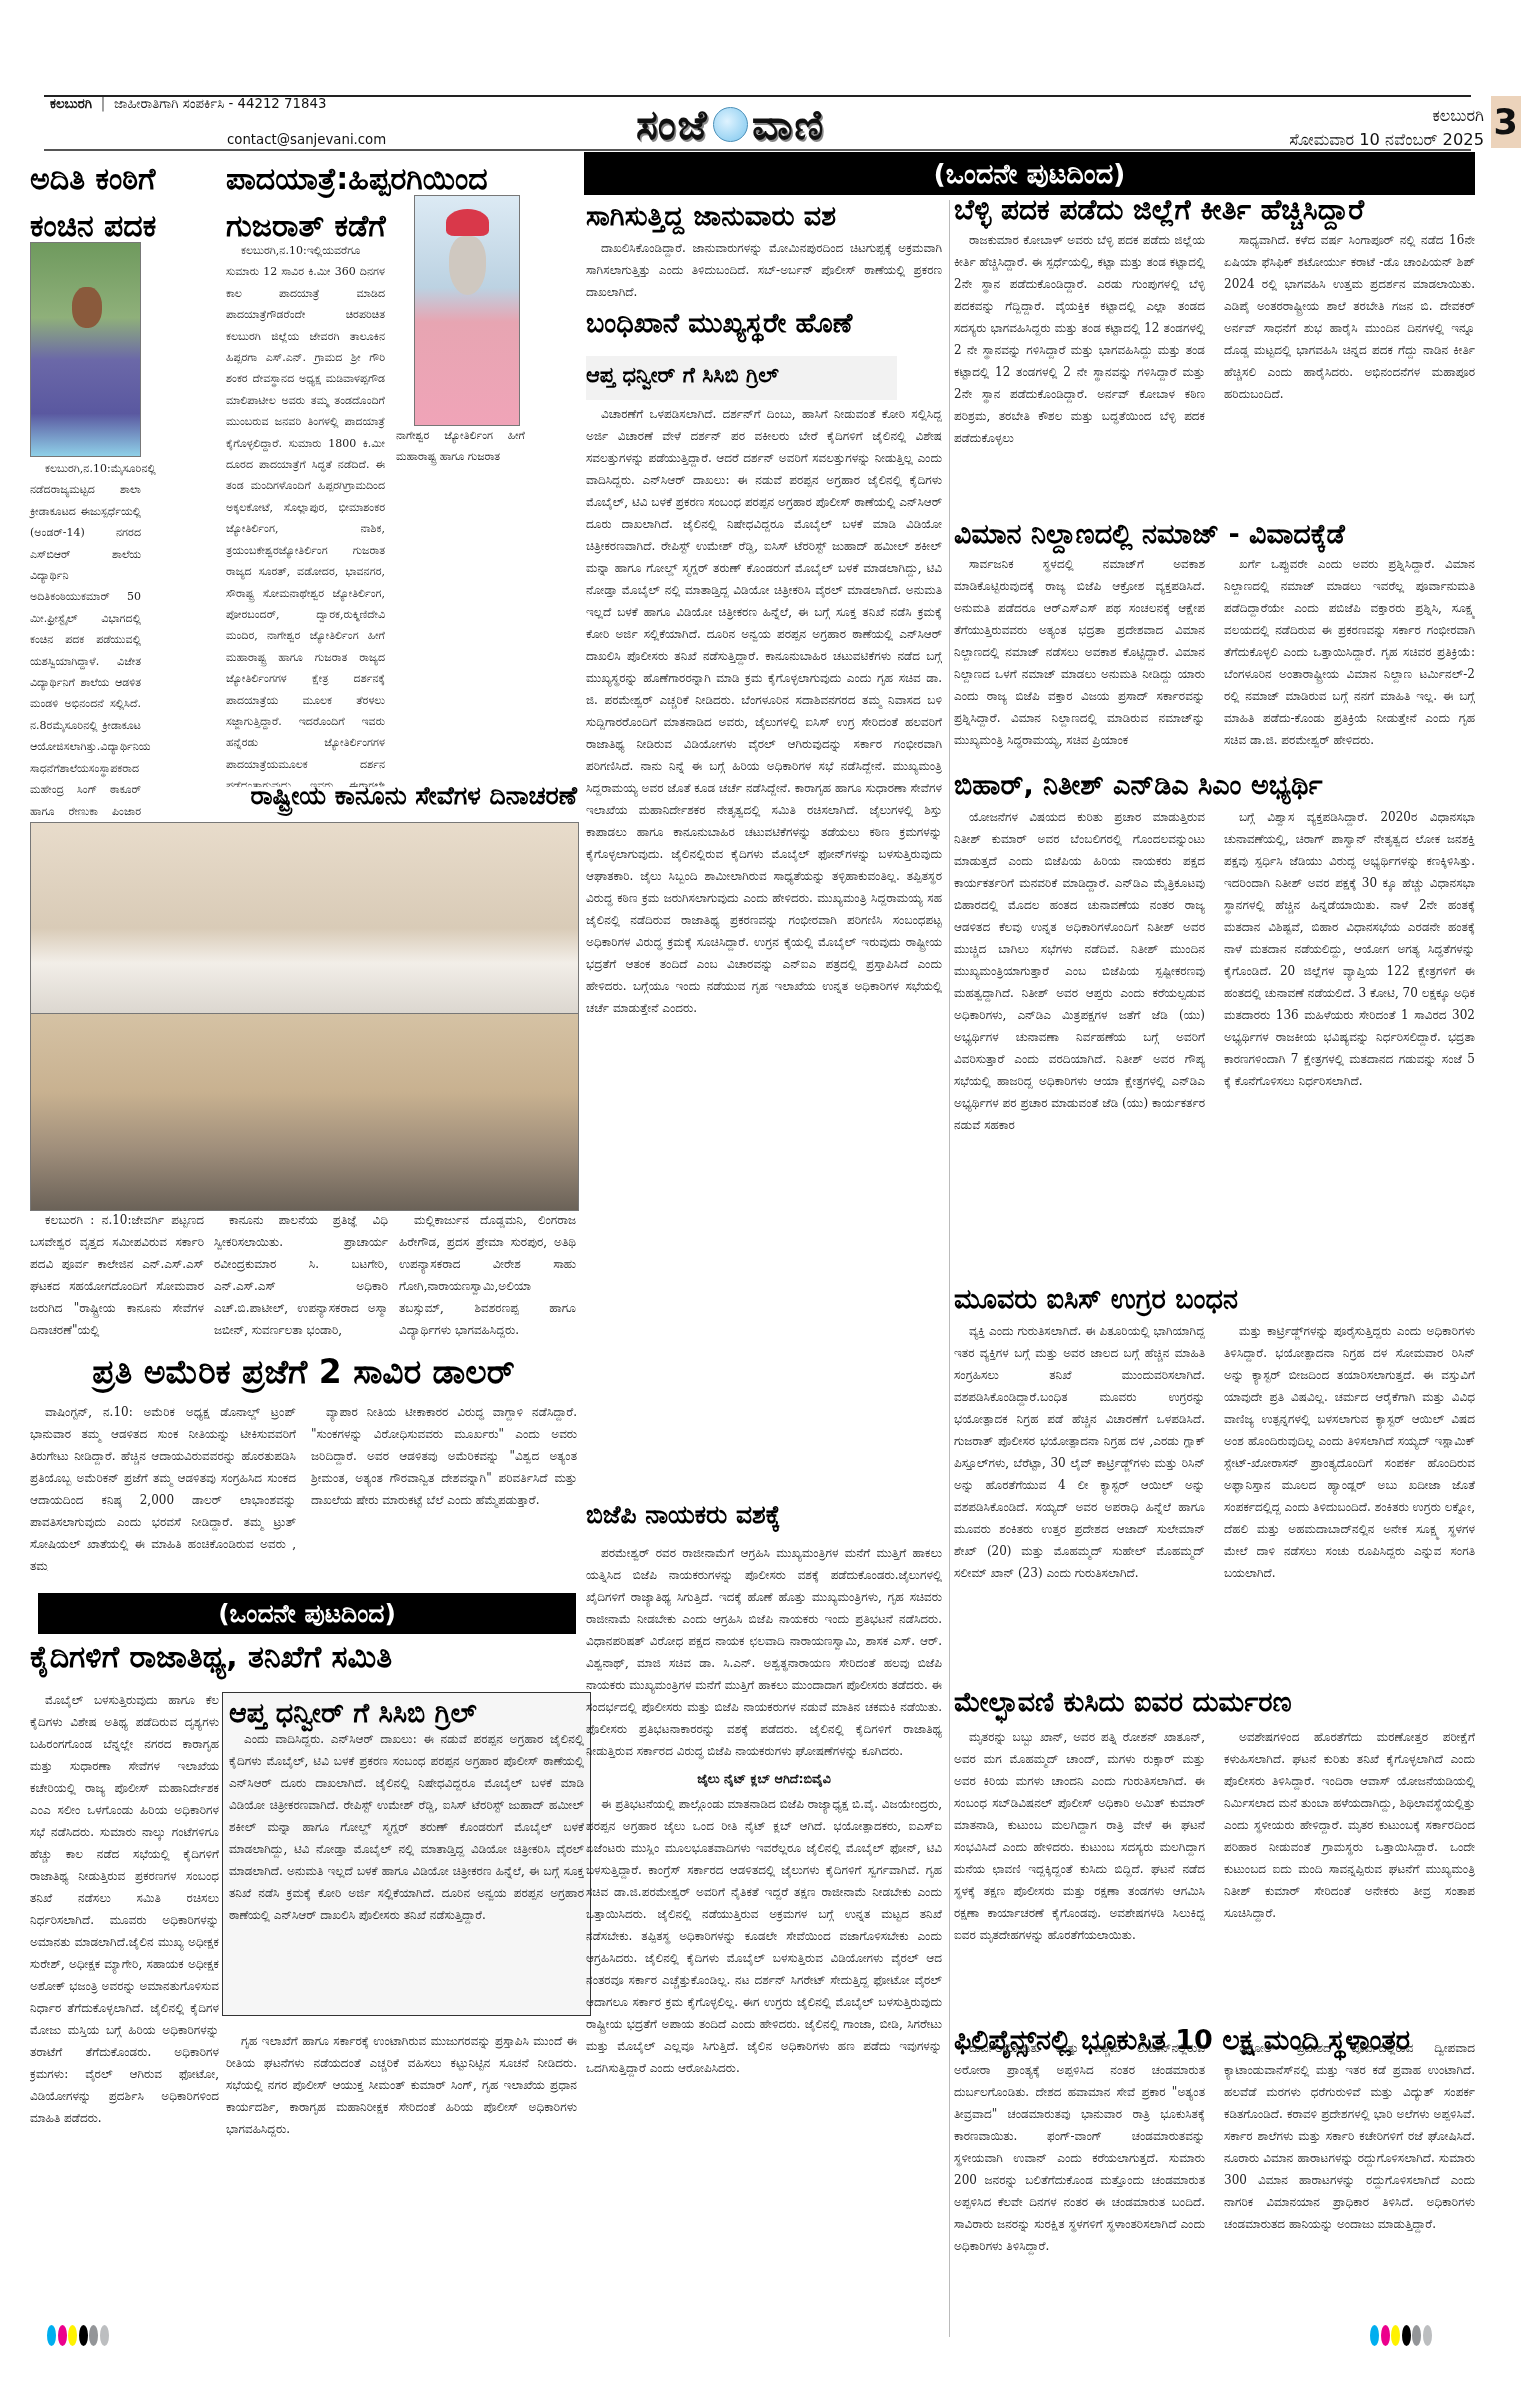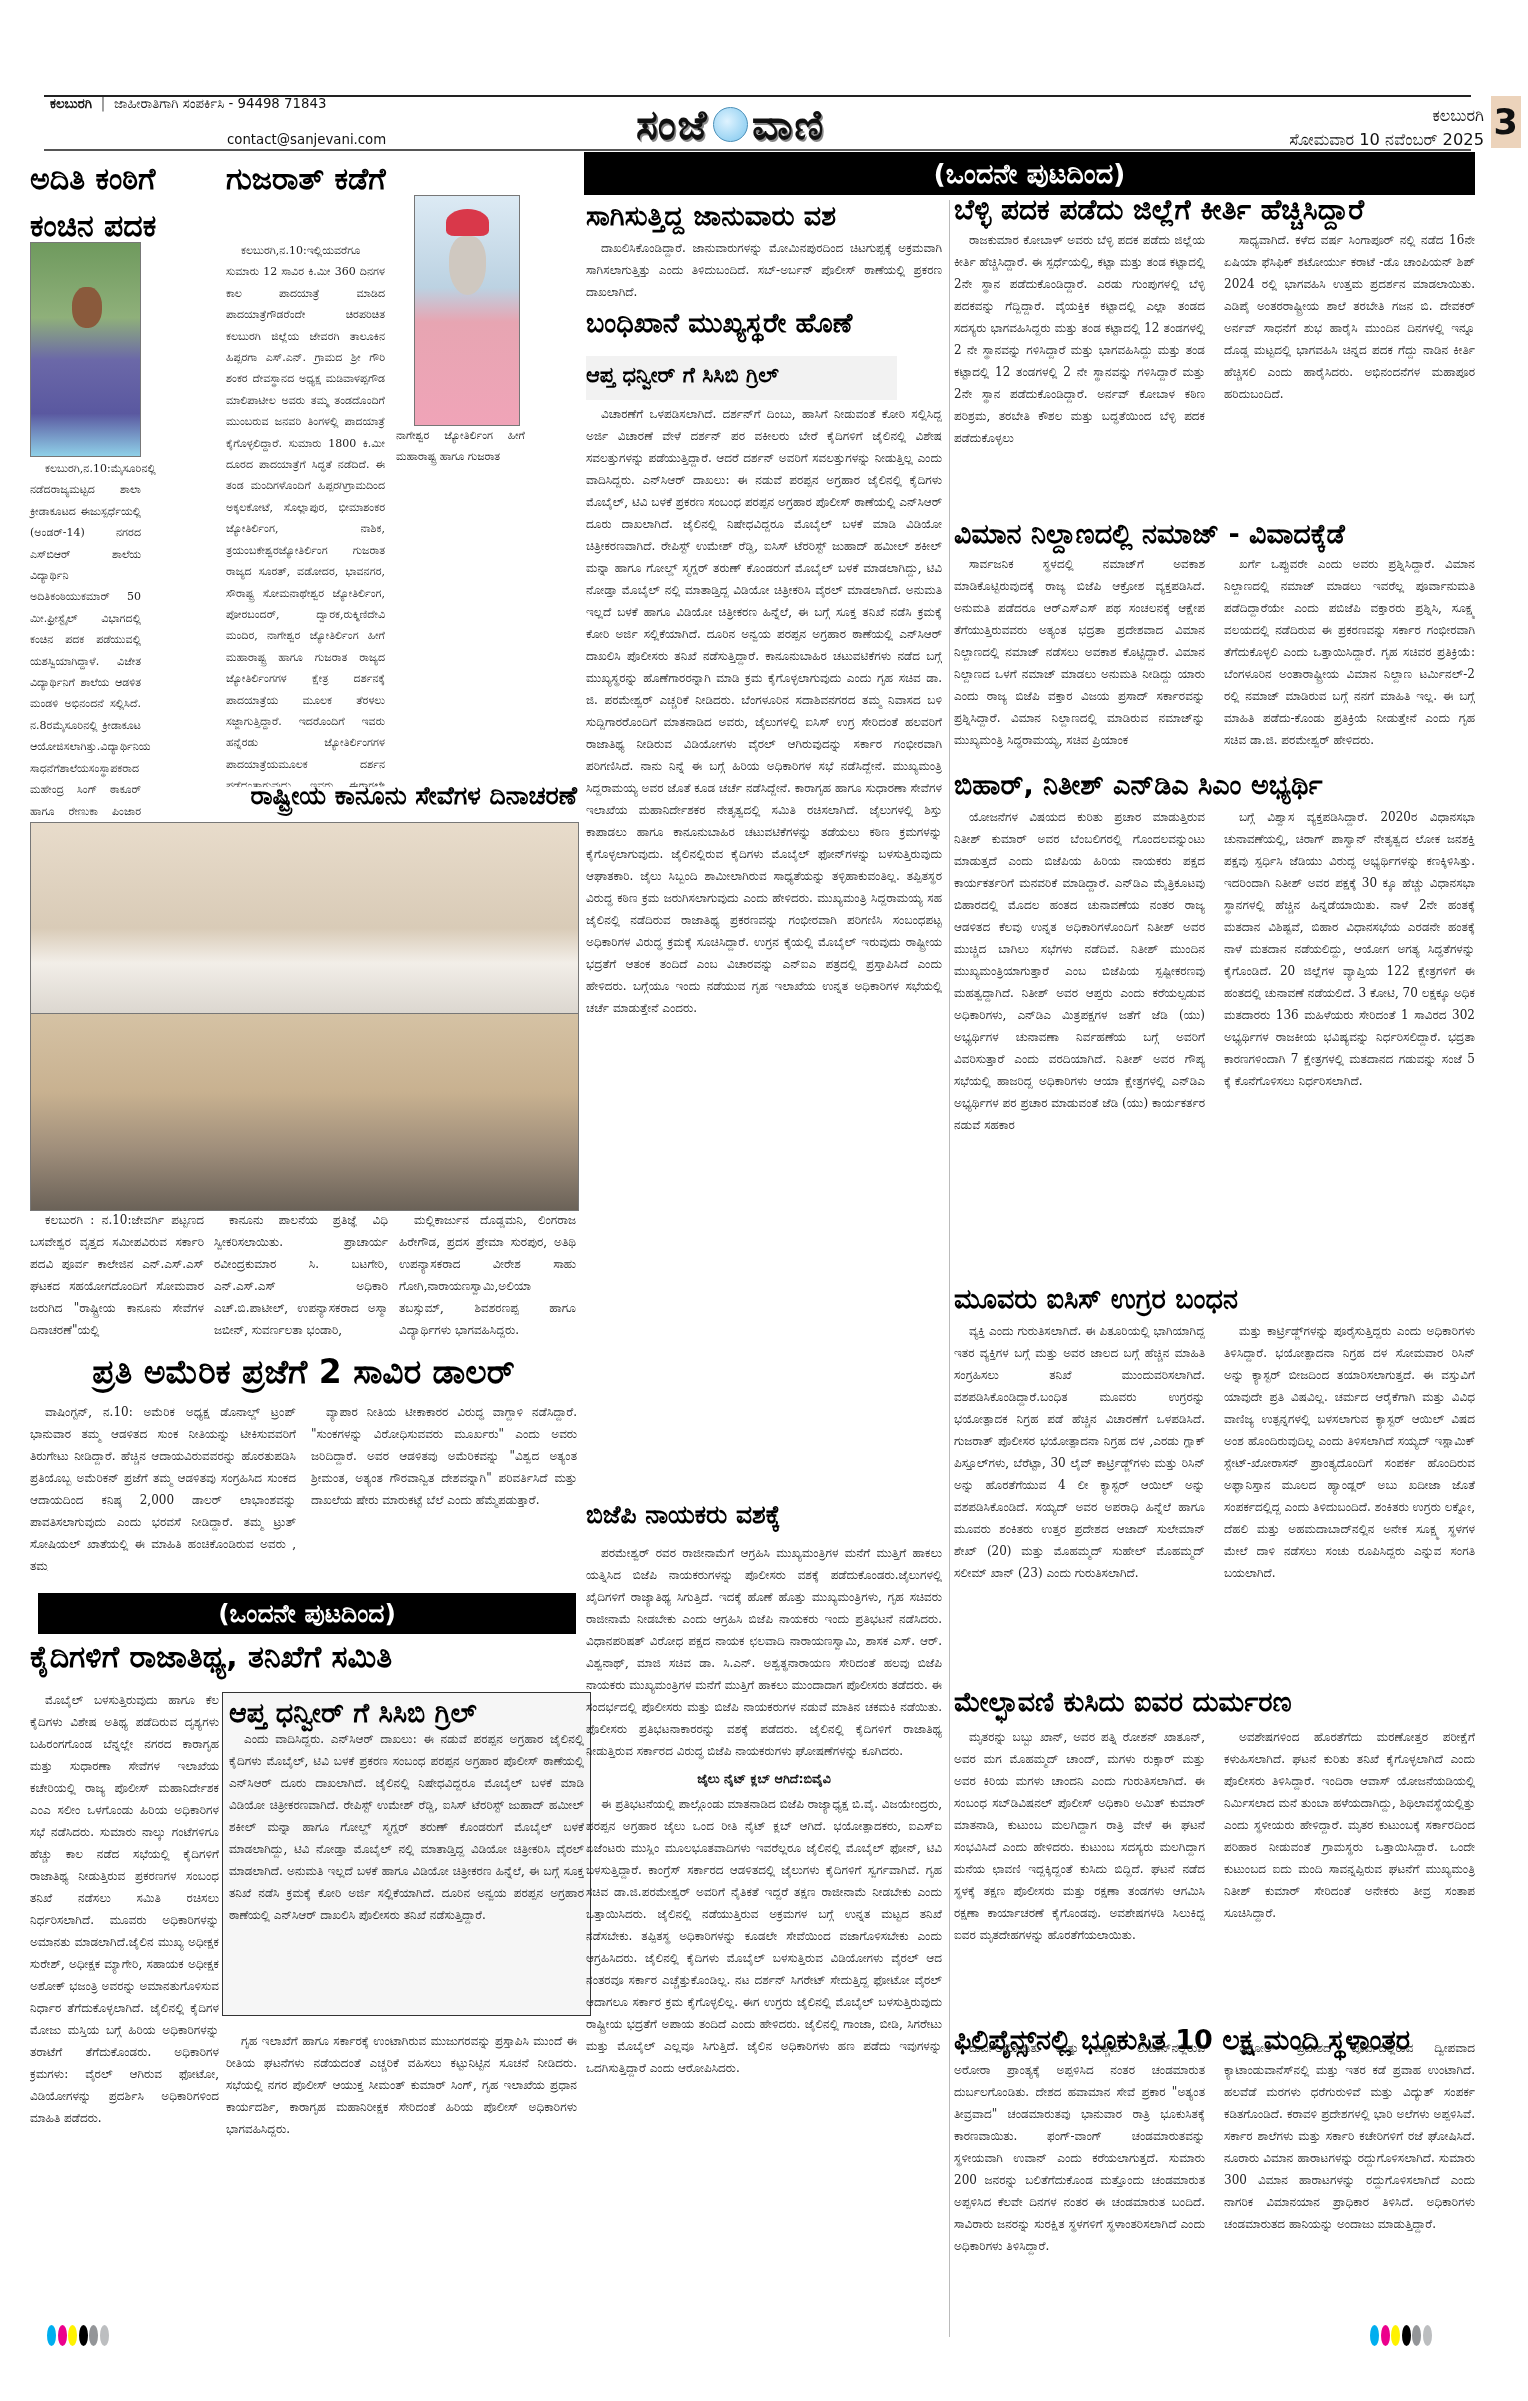--- a/index.html
+++ b/index.html
@@ -26,21 +26,21 @@
   .reg { position:absolute; display:flex; gap:1.5px; }
   .reg span { width:9px; height:21px; border-radius:50%; display:inline-block; }
 </style>
 </head>
 <body>
 
 <div class="rule" style="left:44px; top:95px; width:1427px;"></div>
 <div class="abs hdr-left">
   <span class="city">ಕಲಬುರಗಿ</span>
   <span style="margin:0 4.4px;color:#555;">|</span>
-  <span>ಜಾಹೀರಾತಿಗಾಗಿ ಸಂಪರ್ಕಿಸಿ - 94498 71843</span>
+  <span>ಜಾಹೀರಾತಿಗಾಗಿ ಸಂಪರ್ಕಿಸಿ - 44212 71843</span>
   <span class="contact">contact@sanjevani.com</span>
 </div>
 <div class="abs logo">
   <span>ಸಂಜೆ</span>
   <span class="globe"></span>
   <span>ವಾಣಿ</span>
 </div>
 <div class="abs hdr-right">
   <div>ಕಲಬುರಗಿ</div>
   <div>ಸೋಮವಾರ 10 ನವೆಂಬರ್ 2025</div>
@@ -55,20 +55,21 @@
   <div>ಕಂಚಿನ ಪದಕ</div>
 </div>
 <div class="abs photo" style="left:30px; top:242px; width:109px; height:213px; background:linear-gradient(180deg,#6f9a5e 0%,#8fb07a 35%,#6b68a8 55%,#5a58a0 80%,#8fd0e8 100%);">
   <div style="position:absolute; left:41px; top:44px; width:30px; height:41px; border-radius:45%; background:#8a5a3c;"></div>
 </div>
 <div class="abs body-text" style="left:30px; top:458px; width:111px; font-size:11px; line-height:21.4px;">
     <p>ಕಲಬುರಗಿ,ನ.10:ಮೈಸೂರಿನಲ್ಲಿ ನಡೆದರಾಜ್ಯಮಟ್ಟದ ಶಾಲಾ ಕ್ರೀಡಾಕೂಟದ ಈಜುಸ್ಪರ್ಧೆಯಲ್ಲಿ (ಅಂಡರ್-14) ನಗರದ ಎಸ್‌ಬಿಆರ್ ಶಾಲೆಯ ವಿದ್ಯಾರ್ಥಿನಿ ಅದಿತಿಕಂಠಿಯುಕಮಾರ್ 50 ಮೀ.ಫ್ರೀಸ್ಟೈಲ್ ವಿಭಾಗದಲ್ಲಿ ಕಂಚಿನ ಪದಕ ಪಡೆಯುವಲ್ಲಿ ಯಶಸ್ವಿಯಾಗಿದ್ದಾಳೆ. ವಿಜೇತ ವಿದ್ಯಾರ್ಥಿನಿಗೆ ಶಾಲೆಯ ಆಡಳಿತ ಮಂಡಳಿ ಅಭಿನಂದನೆ ಸಲ್ಲಿಸಿದೆ. ನ.8ರಮೈಸೂರಿನಲ್ಲಿ ಕ್ರೀಡಾಕೂಟ ಆಯೋಜಿಸಲಾಗಿತ್ತು.ವಿದ್ಯಾರ್ಥಿನಿಯ ಸಾಧನೆಗೆಶಾಲೆಯಸಂಸ್ಥಾಪಕರಾದ ಮಹೇಂದ್ರ ಸಿಂಗ್ ಠಾಕೂರ್ ಹಾಗೂ ರೇಣುಕಾ ಪಿಂಜಾರ ಹರ್ಷ ವ್ಯಕ್ತಪಡಿಸಿದ್ದಾರೆ.</p>
   </div>
 
 <div class="abs headline" style="left:226px; top:155px; width:355px; font-size:30px; line-height:47px;">
+  <div>ಪಾದಯಾತ್ರೆ:ಹಿಪ್ಪರಗಿಯಿಂದ</div>
   <div>ಗುಜರಾತ್ ಕಡೆಗೆ</div>
 </div>
 <div class="abs body-text" style="left:226px; top:240px; width:159px; height:547px; overflow:hidden; font-size:11px; line-height:21.4px;">
     <p>ಕಲಬುರಗಿ,ನ.10:ಇಲ್ಲಿಯವರೆಗೂ ಸುಮಾರು 12 ಸಾವಿರ ಕಿ.ಮೀ 360 ದಿನಗಳ ಕಾಲ ಪಾದಯಾತ್ರೆ ಮಾಡಿದ ಪಾದಯಾತ್ರೆಗೌಡರೆಂದೇ ಚಿರಪರಿಚಿತ ಕಲಬುರಗಿ ಜಿಲ್ಲೆಯ ಜೇವರಗಿ ತಾಲೂಕಿನ ಹಿಪ್ಪರಗಾ ಎಸ್.ಎನ್. ಗ್ರಾಮದ ಶ್ರೀ ಗೌರಿ ಶಂಕರ ದೇವಸ್ಥಾನದ ಅಧ್ಯಕ್ಷ ಮಡಿವಾಳಪ್ಪಗೌಡ ಮಾಲಿಪಾಟೀಲ ಅವರು ತಮ್ಮ ತಂಡದೊಂದಿಗೆ ಮುಂಬರುವ ಜನವರಿ ತಿಂಗಳಲ್ಲಿ ಪಾದಯಾತ್ರೆ ಕೈಗೊಳ್ಳಲಿದ್ದಾರೆ. ಸುಮಾರು 1800 ಕಿ.ಮೀ ದೂರದ ಪಾದಯಾತ್ರೆಗೆ ಸಿದ್ಧತೆ ನಡೆದಿದೆ. ಈ ತಂಡ ಮಂದಿಗಳೊಂದಿಗೆ ಹಿಪ್ಪರಗಿಗ್ರಾಮದಿಂದ ಅಕ್ಕಲಕೋಟೆ, ಸೊಲ್ಲಾಪುರ, ಭೀಮಾಶಂಕರ ಜ್ಯೋತಿರ್ಲಿಂಗ, ನಾಶಿಕ, ತ್ರಯಂಬಕೇಶ್ವರಜ್ಯೋತಿರ್ಲಿಂಗ ಗುಜರಾತ ರಾಜ್ಯದ ಸೂರತ್, ವಡೋದರ, ಭಾವನಗರ, ಸೌರಾಷ್ಟ್ರ ಸೋಮನಾಥೇಶ್ವರ ಜ್ಯೋತಿರ್ಲಿಂಗ, ಪೋರಬಂದರ್, ದ್ವಾರಕ,ರುಕ್ಮಿಣಿದೇವಿ ಮಂದಿರ, ನಾಗೇಶ್ವರ ಜ್ಯೋತಿರ್ಲಿಂಗ ಹೀಗೆ ಮಹಾರಾಷ್ಟ್ರ ಹಾಗೂ ಗುಜರಾತ ರಾಜ್ಯದ ಜ್ಯೋತಿರ್ಲಿಂಗಗಳ ಕ್ಷೇತ್ರ ದರ್ಶನಕ್ಕೆ ಪಾದಯಾತ್ರೆಯ ಮೂಲಕ ತೆರಳಲು ಸಜ್ಜಾಗುತ್ತಿದ್ದಾರೆ. ಇದರೊಂದಿಗೆ ಇವರು ಹನ್ನೆರಡು ಜ್ಯೋತಿರ್ಲಿಂಗಗಳ ಪಾದಯಾತ್ರೆಯಮೂಲಕ ದರ್ಶನ ಪಡೆದಂತಾಗುವುದು. ಇವರು ಈಗಾಗಲೇ ಪಾದಯಾತ್ರೆ ಮೂಲಕ ಮೂರು ಬಾರಿ ತೆರಳಿದ್ದಾರೆ. ಬಹುಶಃ ಇವರು ಪಾದಯಾತ್ರೆಯ ಮೂಲಕ ಕ್ಷೇತ್ರ ದರ್ಶನ ಪಡೆದಿದ್ದಕ್ಕಾಗಿ ಹೆಚ್ಚು ಪಾದಯಾತ್ರೆಯ ಮೂಲಕ ದೇವರ ದರ್ಶನ ಮಾಡಿದ್ದರಿಂದ ಪಾದಯಾತ್ರೆಗೌಡ ಎಂದೇ ಹೆಸರು ಪಡೆದಿದ್ದಾರೆ ಎಂದು ಶ್ರೀ ಮಡಿವಾಳಪ್ಪ ಬಿ.ಪಟ್ಟಣಶೆಟ್ಟಿ ಅವರು ತಿಳಿಸಿದ್ದಾರೆ.</p>
   </div>
 <div class="abs photo" style="left:414px; top:195px; width:104px; height:229px; background:linear-gradient(180deg,#dceaf4 0%,#bcd2e2 40%,#e7a5b2 55%,#f0a4b8 100%);">
   <div style="position:absolute; left:31px; top:13.3px; width:43px; height:27px; border-radius:50% 50% 20% 20%; background:#d9384a;"></div>
   <div style="position:absolute; left:34px; top:40px; width:37px; height:59px; border-radius:40% 40% 50% 50%; background:#cfc8c0;"></div>
 </div>
 <div class="abs caption" style="left:396px; top:425px; width:129px; font-size:11px; line-height:21.4px;">ನಾಗೇಶ್ವರ ಜ್ಯೋತಿರ್ಲಿಂಗ ಹೀಗೆ ಮಹಾರಾಷ್ಟ್ರ ಹಾಗೂ ಗುಜರಾತ</div>

